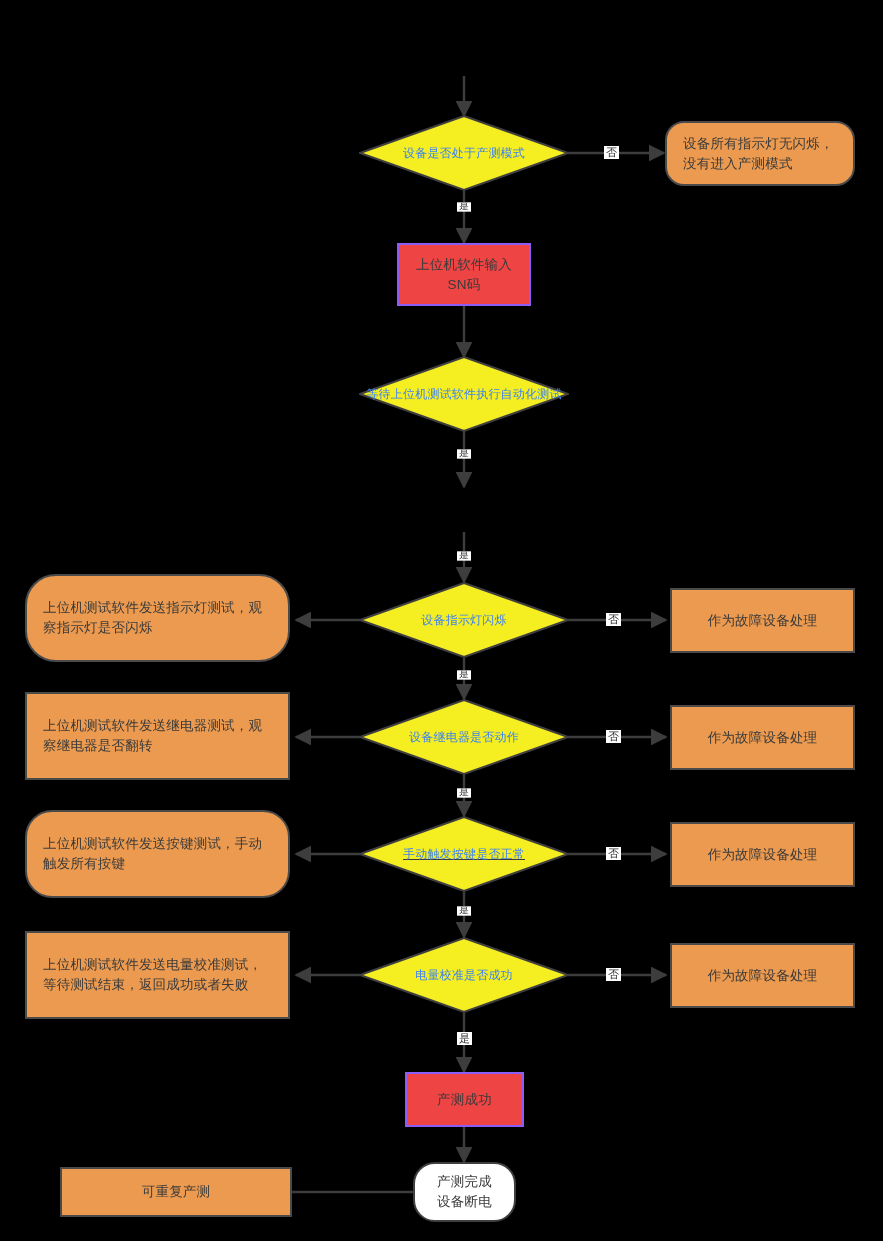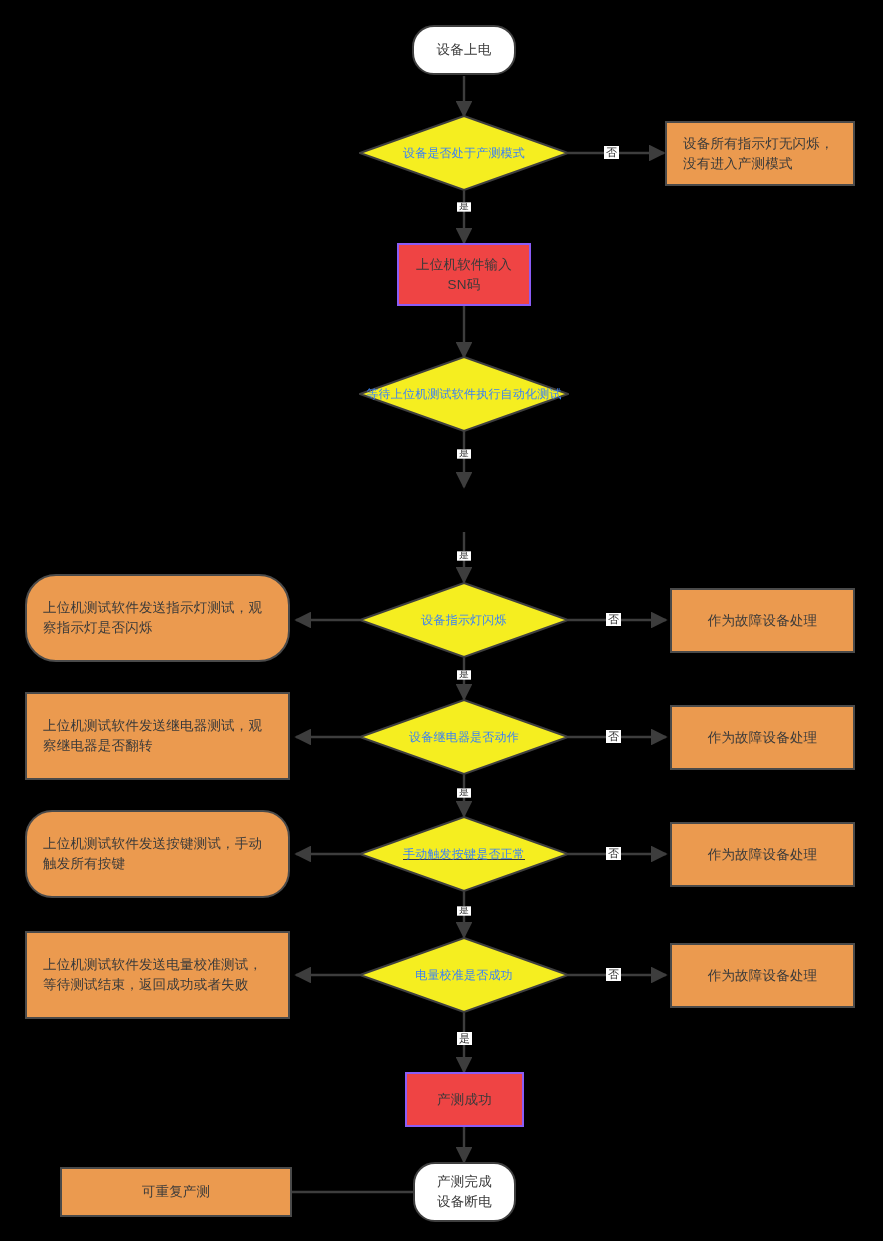--- a/index.html
+++ b/index.html
@@ -142,32 +142,29 @@
       <line x1="568" y1="975" x2="666" y2="975"></line>
 
       <line x1="464" y1="1013" x2="464" y2="1072"></line>
 
       <line x1="464" y1="1127" x2="464" y2="1162"></line>
 
       <line x1="414" y1="1192" x2="268" y2="1192"></line>
     </g>
   </svg>
 
-  <div class="node term" style="left:412px; top:25px; width:104px; height:50px;">
-    <span>设备上电</span>
-  </div>
 
   <div class="node decision" style="left:359px; top:115px; width:210px; height:76px;">
     <svg class="shape" viewBox="0 0 210 76" preserveAspectRatio="none">
       <polygon points="105,1 209,38 105,75 1,38" fill="#f5ee20" stroke="#3f3f3f" stroke-width="2"></polygon>
     </svg>
     <span class="dtext">设备是否处于产测模式</span>
   </div>
 
-  <div class="node note left" style="left:665px; top:121px; width:190px; height:65px;">
+  <div class="node note left" style="left:665px; top:121px; width:190px; height:65px;border-radius:19px;">
     <span>设备所有指示灯无闪烁，没有进入产测模式</span>
   </div>
 
   <div class="node proc" style="left:397px; top:243px; width:134px; height:63px;">
     <span style="white-space:pre-line;">上位机软件输入
 SN码</span>
   </div>
 
   <div class="node decision" style="left:359px; top:356px; width:210px; height:76px;">
     <svg class="shape" viewBox="0 0 210 76" preserveAspectRatio="none">

